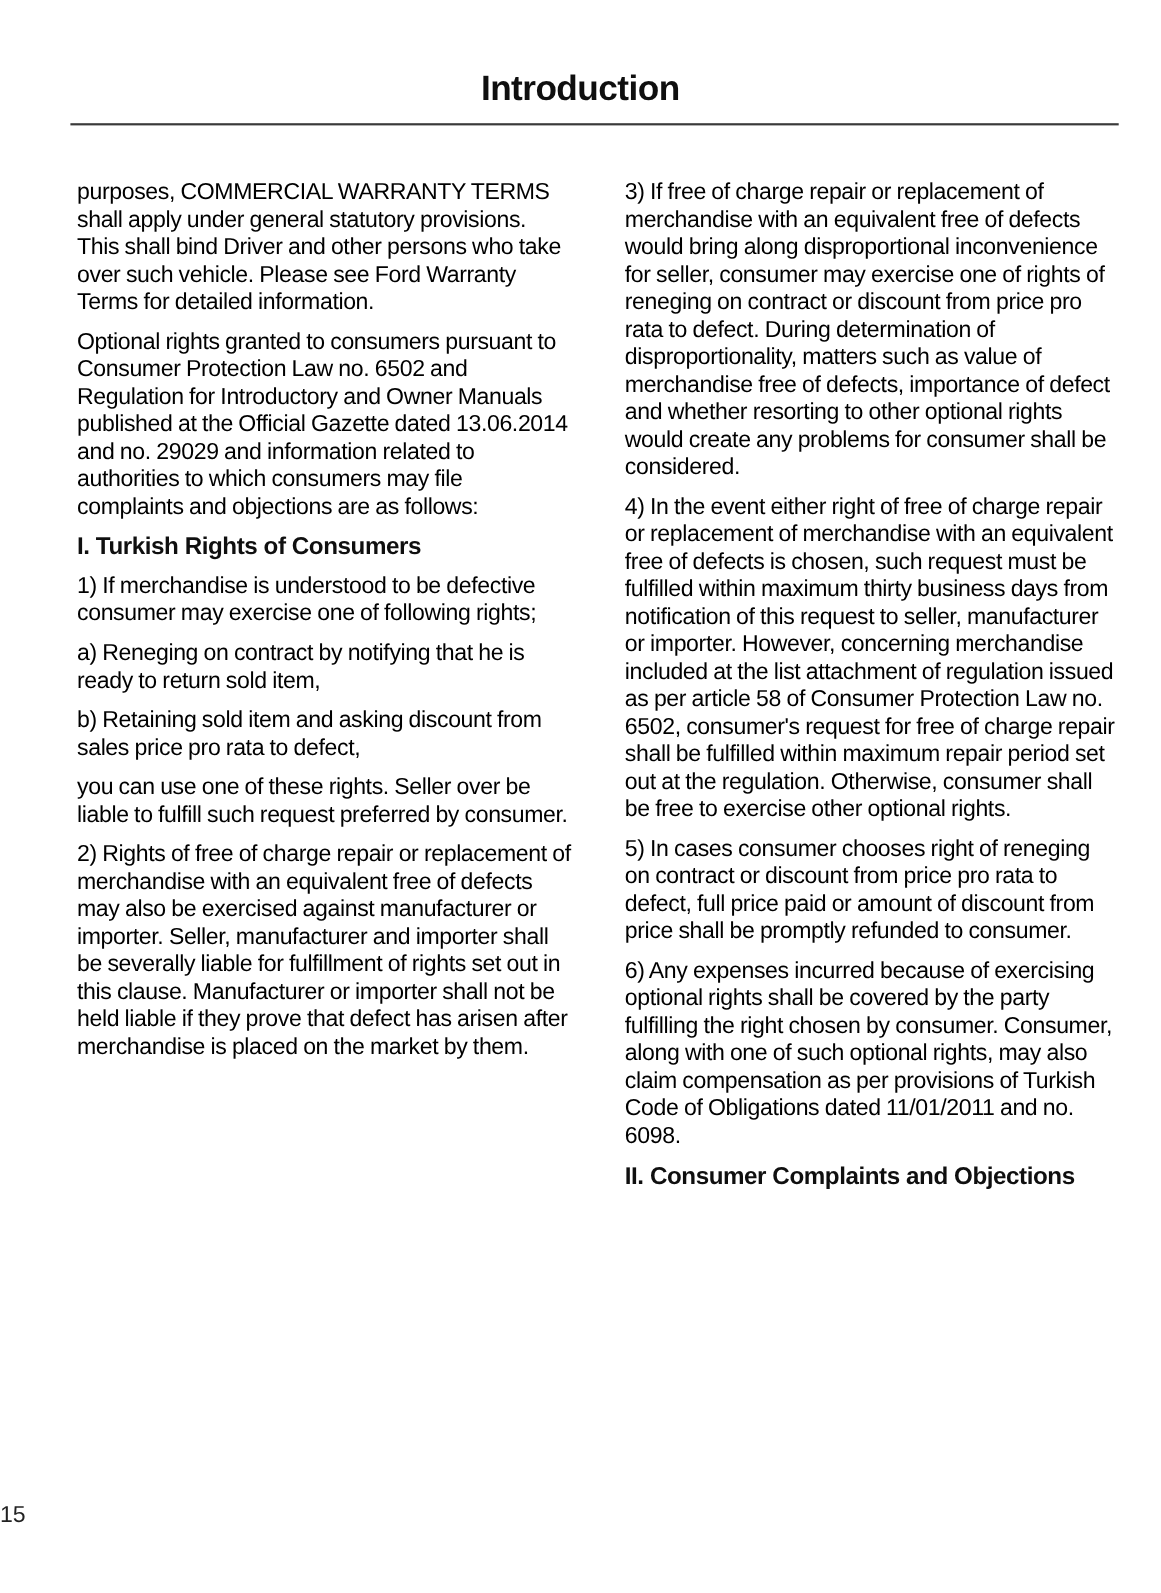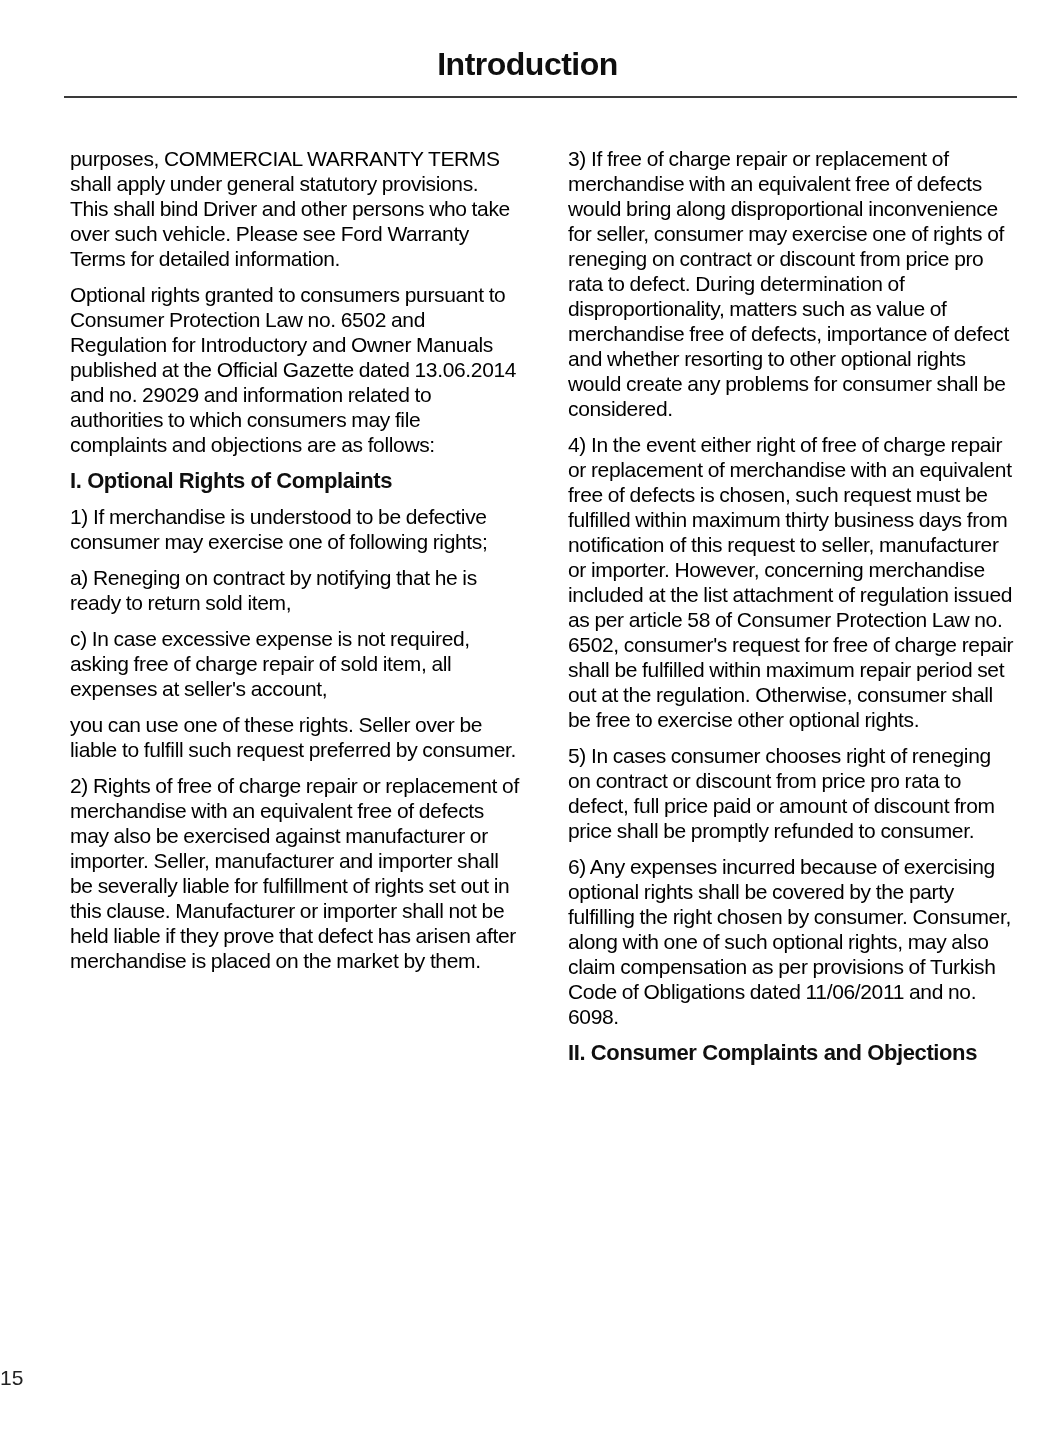--- a/index.html
+++ b/index.html
@@ -10,21 +10,21 @@
   .page {
     position: relative;
     width: 1055px;
     height: 1448px;
     background: #ffffff;
     font-family: "Liberation Sans", sans-serif;
     color: #2e2e2e;
     overflow: hidden;
   }
   .page-header {
-    padding-top: 44px;
+    padding-top: 60px;
   }
   .page-title {
     margin: 0;
     text-align: center;
     font-size: 32px;
     line-height: 40px;
     font-weight: 800;
     letter-spacing: -0.5px;
     color: #0f0f0f;
   }
@@ -79,33 +79,33 @@
   <header class="page-header">
     <h1 class="page-title">Introduction</h1>
     <div class="title-rule"></div>
   </header>
 
   <main class="columns">
 
     <section class="col">
       <p>purposes, COMMERCIAL WARRANTY TERMS shall apply under general statutory provisions. This shall bind Driver and other persons who take over such vehicle. Please see Ford Warranty Terms for detailed information.</p>
       <p>Optional rights granted to consumers pursuant to Consumer Protection Law no. 6502 and Regulation for Introductory and Owner Manuals published at the Official Gazette dated 13.06.2014 and no. 29029 and information related to authorities to which consumers may file complaints and objections are as follows:</p>
-      <h2>I. Optional Rights of Complaints</h2>
+      <h2>I. Turkish Rights of Consumers</h2>
       <p>1) If merchandise is understood to be defective consumer may exercise one of following rights;</p>
       <p>a) Reneging on contract by notifying that he is ready to return sold item,</p>
-      <p>c) In case excessive expense is not required, asking free of charge repair of sold item, all expenses at seller's account,</p>
+      <p>b) Retaining sold item and asking discount from sales price pro rata to defect,</p>
       <p>you can use one of these rights. Seller over be liable to fulfill such request preferred by consumer.</p>
       <p>2) Rights of free of charge repair or replacement of merchandise with an equivalent free of defects may also be exercised against manufacturer or importer. Seller, manufacturer and importer shall be severally liable for fulfillment of rights set out in this clause. Manufacturer or importer shall not be held liable if they prove that defect has arisen after merchandise is placed on the market by them.</p>
     </section>
 
     <section class="col">
       <p>3) If free of charge repair or replacement of merchandise with an equivalent free of defects would bring along disproportional inconvenience for seller, consumer may exercise one of rights of reneging on contract or discount from price pro rata to defect. During determination of disproportionality, matters such as value of merchandise free of defects, importance of defect and whether resorting to other optional rights would create any problems for consumer shall be considered.</p>
       <p>4) In the event either right of free of charge repair or replacement of merchandise with an equivalent free of defects is chosen, such request must be fulfilled within maximum thirty business days from notification of this request to seller, manufacturer or importer. However, concerning merchandise included at the list attachment of regulation issued as per article 58 of Consumer Protection Law no. 6502, consumer's request for free of charge repair shall be fulfilled within maximum repair period set out at the regulation. Otherwise, consumer shall be free to exercise other optional rights.</p>
       <p>5) In cases consumer chooses right of reneging on contract or discount from price pro rata to defect, full price paid or amount of discount from price shall be promptly refunded to consumer.</p>
-      <p>6) Any expenses incurred because of exercising optional rights shall be covered by the party fulfilling the right chosen by consumer. Consumer, along with one of such optional rights, may also claim compensation as per provisions of Turkish Code of Obligations dated 11/06/2011 and no. 6098.</p>
+      <p>6) Any expenses incurred because of exercising optional rights shall be covered by the party fulfilling the right chosen by consumer. Consumer, along with one of such optional rights, may also claim compensation as per provisions of Turkish Code of Obligations dated 11/01/2011 and no. 6098.</p>
       <h2>II. Consumer Complaints and Objections</h2>
     </section>
 
   </main>
 
   <footer class="page-footer">
     <div class="page-number">15</div>
   </footer>
 
 </div>

